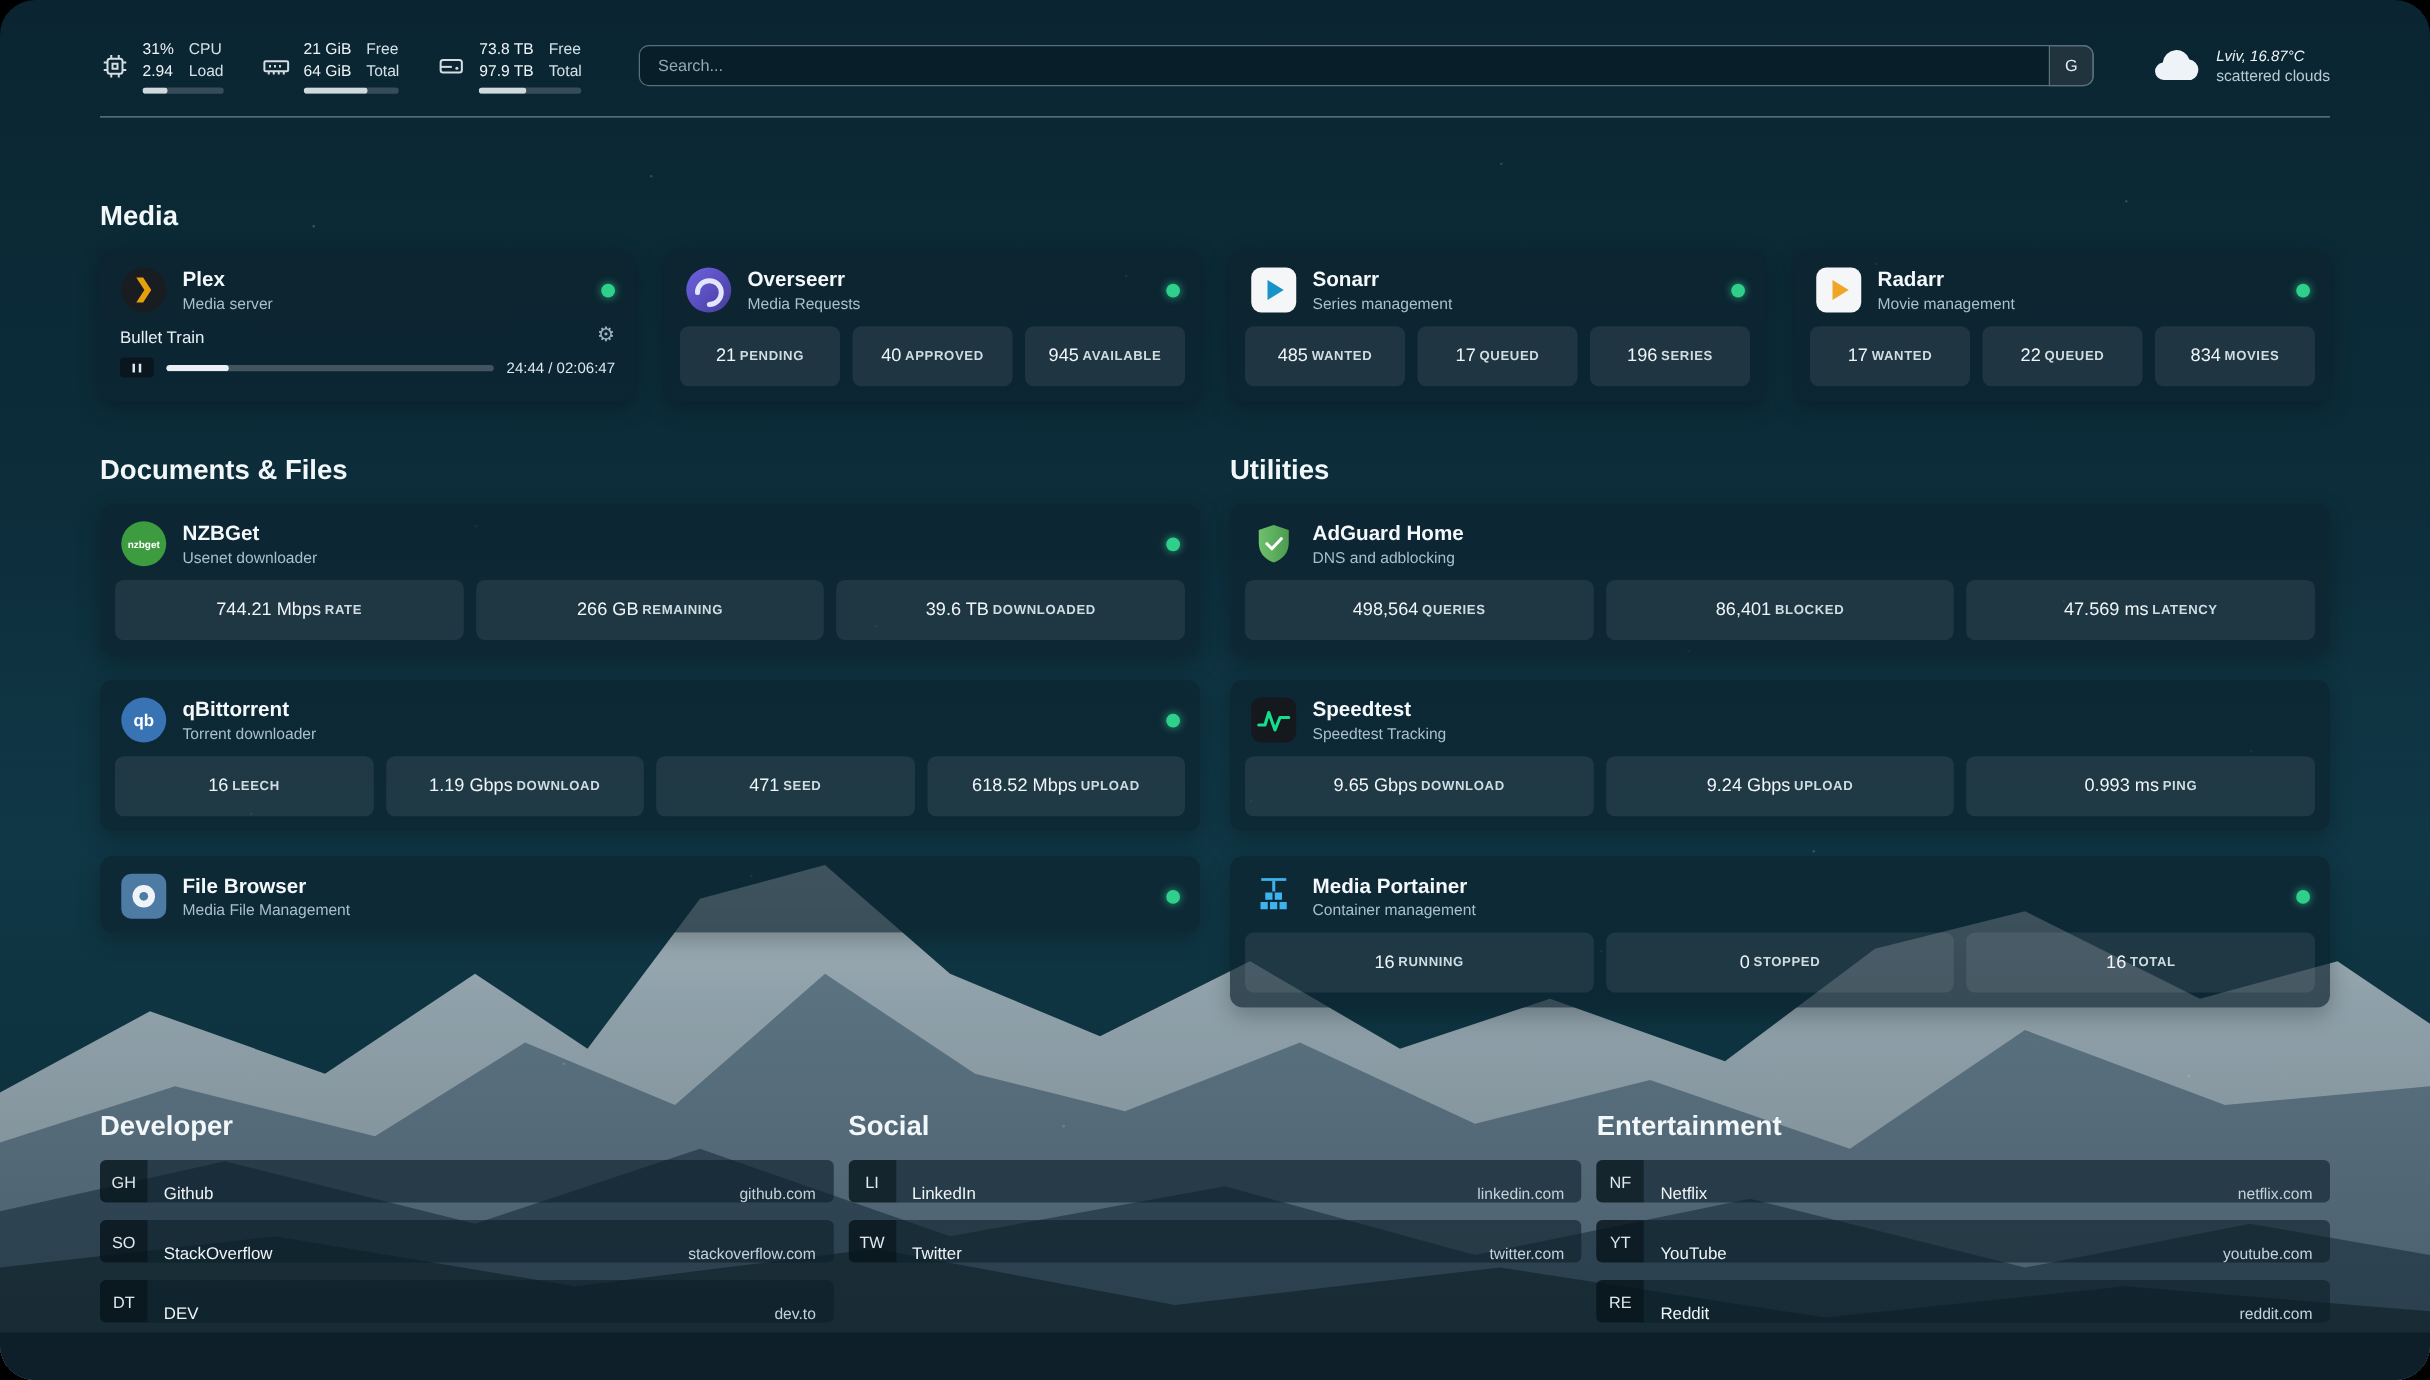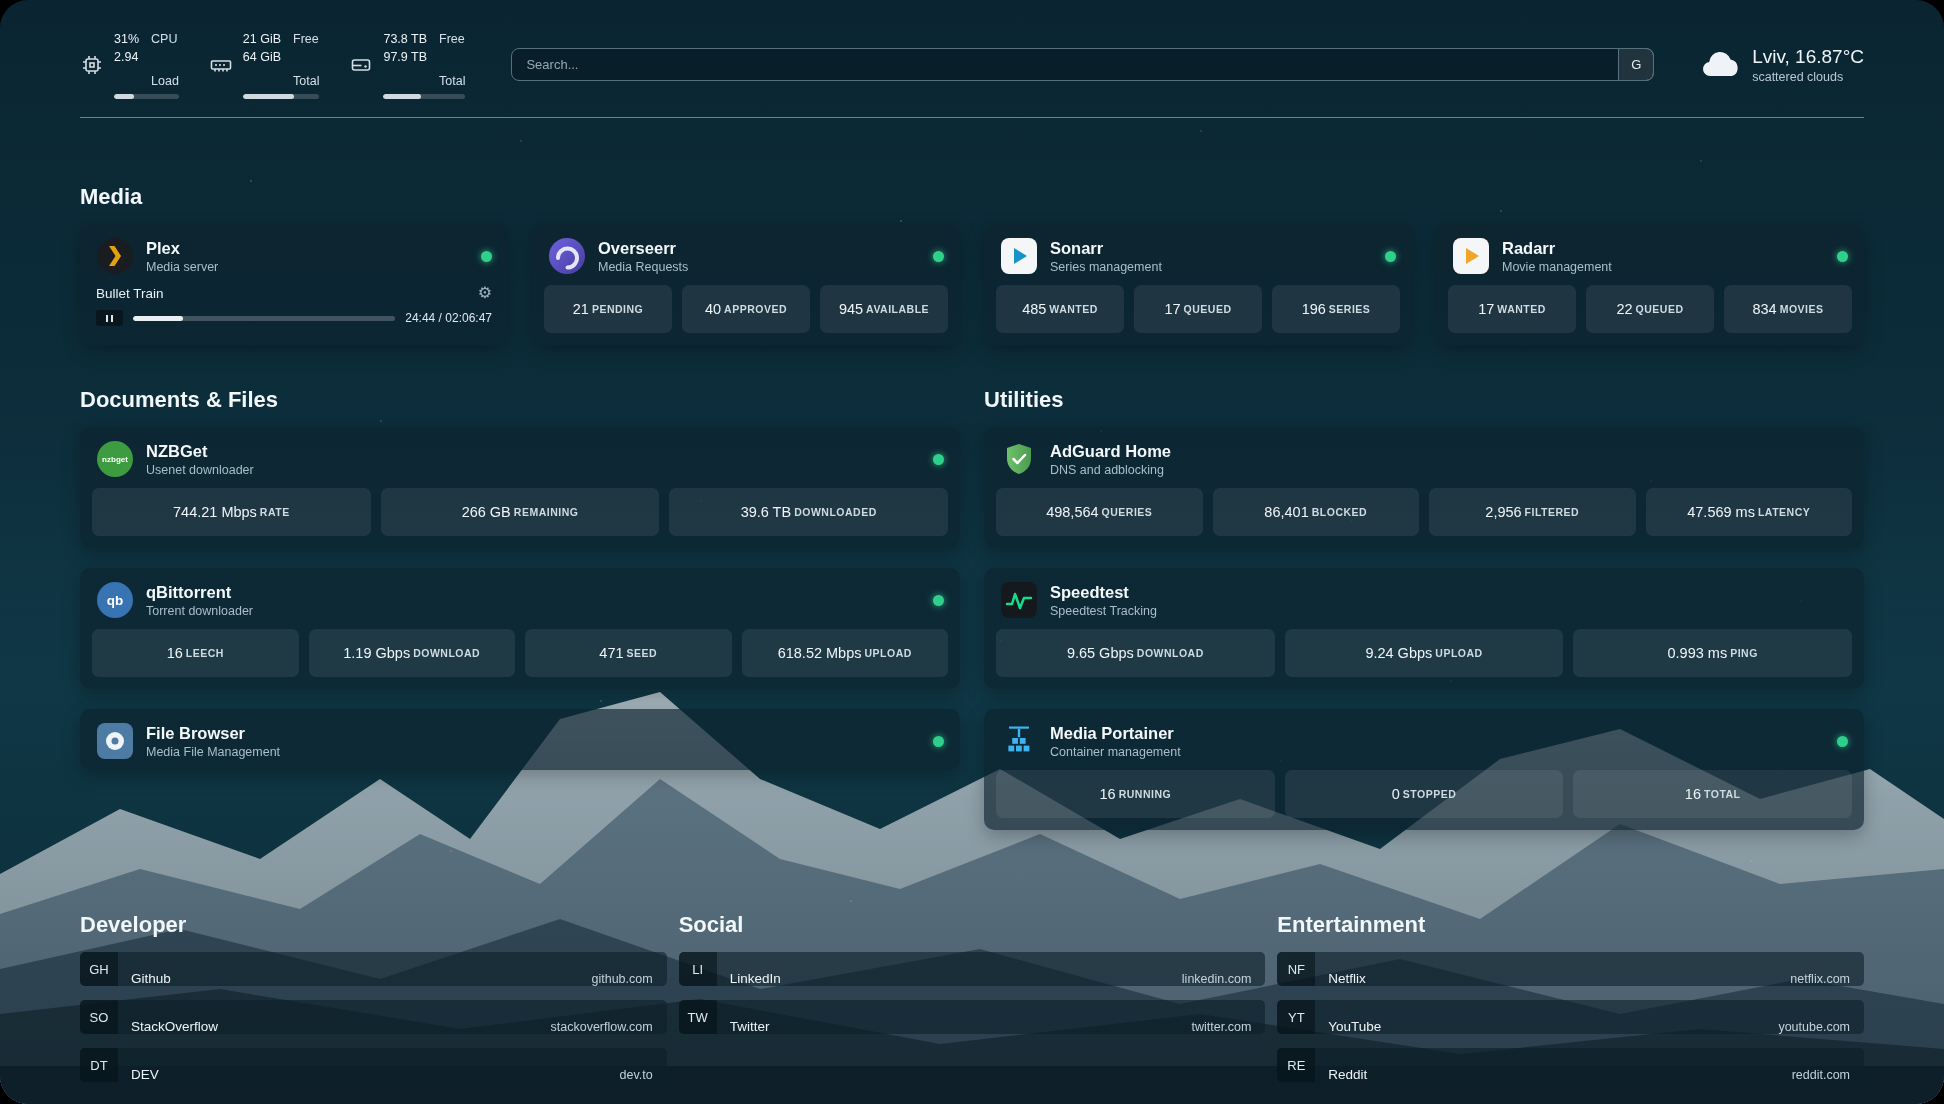--- a/index.html
+++ b/index.html
@@ -28,36 +28,36 @@
   .content{ position:absolute; inset:0; z-index:2; padding:30px 80px 0; overflow:hidden; }
 
   
   .topbar{ display:flex; align-items:center; }
   .sys-widgets{ display:flex; gap:30px; }
   .sysw{ display:flex; gap:10px; align-items:center; }
   .wicon{ flex:none; opacity:.92; }
   .wrows{ display:flex; gap:12px; font-size:12.5px; line-height:1.45; }
   .wcol{ display:flex; flex-direction:column; }
   .wcol span{ white-space:nowrap; }
-  .wlabels{ color:#d3e0e7;gap:24px; }
+  .wlabels{ color:#d3e0e7; }
   .wbar{ margin-top:4px; height:5px; background:rgba(255,255,255,.18); border-radius:3px; overflow:hidden; }
   .wfill{ height:100%; background:#cfd9de; border-radius:3px; }
 
   .searchwrap{ flex:1; margin:0 46px; position:relative; height:33px; }
   .searchwrap input{ width:100%; height:100%; background:rgba(8,24,32,.55);
     border:1px solid #56707d; border-radius:8px; color:#dfe9ee; padding:0 46px 0 14px;
     font-size:13px; outline:none; font-family:inherit; }
   .searchwrap input::placeholder{ color:#93a9b4; }
   .g-btn{ position:absolute; right:0; top:0; height:100%; width:36px;
     background:rgba(255,255,255,.10); border:1px solid #56707d; border-left:1px solid #56707d;
     border-radius:0 8px 8px 0; color:#e6eef2; font-size:13px; cursor:pointer; font-family:inherit; }
 
   .weather{ display:flex; gap:12px; align-items:center; }
   .wx-text{ display:flex; flex-direction:column; gap:2px; }
-  .wx-loc{ font-size:19px; color:#eef4f7; }
+  .wx-loc{ font-size:12px; color:#eef4f7;font-style:italic; }
   .wx-cond{ font-size:12.5px; color:#b9c9d2; }
 
   .divider{ margin-top:18px; border:none; border-top:1.5px solid rgba(230,240,245,.45); }
 
   
   .sec-title{ font-size:22px; font-weight:700; color:#f2f7f9; margin:0 0 14px; }
   .section-media{ margin-top:66px; }
   .grid4{ display:grid; grid-template-columns:repeat(4,1fr); gap:24px; }
   .two-col{ display:grid; grid-template-columns:1fr 1fr; gap:24px; margin-top:42px; }
 
@@ -435,24 +435,20 @@
           <div class="stats">
             <div class="stat">
               <span class="stat-value">498,564</span>
               <span class="stat-label">QUERIES</span>
             </div>
             <div class="stat">
               <span class="stat-value">86,401</span>
               <span class="stat-label">BLOCKED</span>
             </div>
             <div class="stat">
-              <span class="stat-value">2,956</span>
-              <span class="stat-label">FILTERED</span>
-            </div>
-            <div class="stat">
               <span class="stat-value">47.569 ms</span>
               <span class="stat-label">LATENCY</span>
             </div>
           </div>
         </div>
 
         <div class="card">
           <div class="card-head">
             <svg class="svc-icon" viewBox="0 0 38 38">
               <rect x="1" y="1" width="36" height="36" rx="8" fill="#15191e"></rect>

